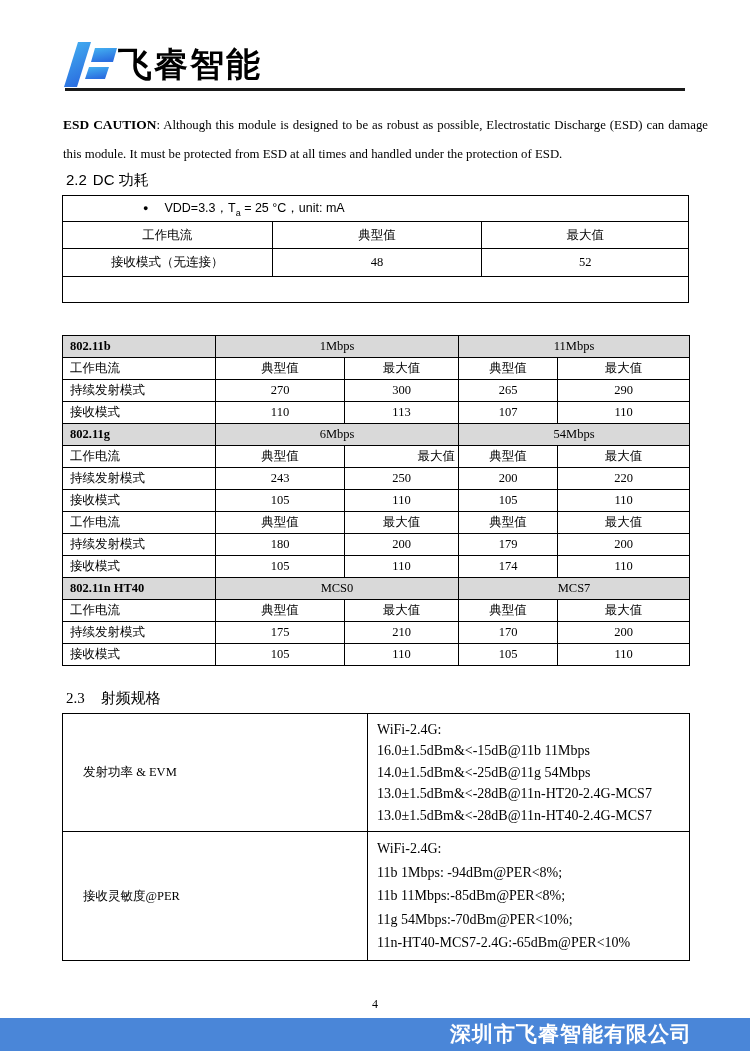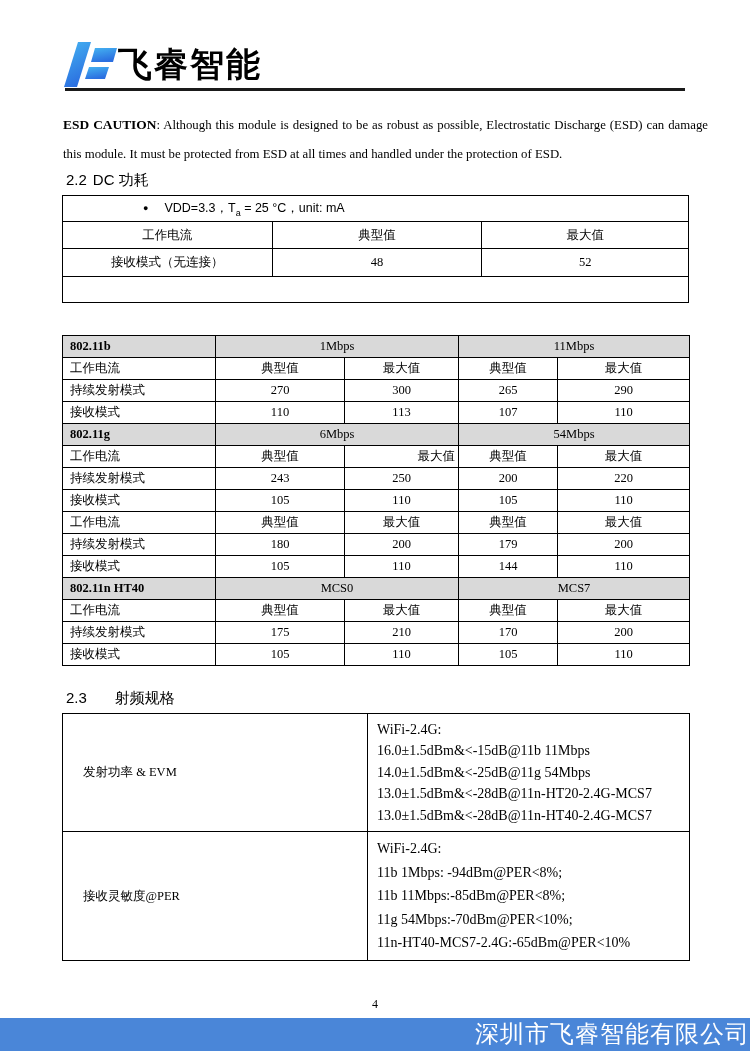--- a/index.html
+++ b/index.html
@@ -18,21 +18,21 @@
   .esd{position:absolute;left:63px;top:97px;width:645px;
        font-size:12.8px;line-height:29px;text-align:justify;}
   .esd b{font-size:13.4px;}
 
   
   .sec-heading{position:absolute;left:66px;font-family:"Liberation Sans",sans-serif;
                font-size:15px;}
   .h22{top:171px;}
   .h23{top:689px;}
   .sec-heading .num{margin-right:6px;}
-  .h23 .num{margin-right:28px;}
+  .h23 .num{margin-right:16px;font-family:Liberation Serif, serif;}
 
   
   table.tbl{border-collapse:collapse;table-layout:fixed;position:absolute;left:62px;}
   table.tbl td{border:1px solid #000;font-size:12.5px;text-align:center;
                padding:0;overflow:hidden;white-space:nowrap;}
 
   
   .dc-table{top:195px;width:627px;}
   .dc-table .cond-cell{text-align:left;padding-left:80px;height:25px;
       font-family:"Liberation Sans",sans-serif;font-size:12.5px;}
@@ -55,23 +55,23 @@
   .rf-table td{white-space:normal;}
   .rf-table .rf-label{text-align:left;padding-left:20px;vertical-align:middle;font-size:12.5px;}
   .rf-table .rf-lines{text-align:left;padding:5px 4px 5px 9px;vertical-align:top;}
   .rf-table .rf-lines div{line-height:21.4px;font-size:14px;}
   .rf-table .tall div{line-height:23.6px;}
 
   
   .pagenum{position:absolute;top:997px;left:0;width:750px;text-align:center;
            font-size:12px;}
   .banner{position:absolute;top:1018px;left:0;width:750px;height:33px;
-          background:var(--banner-blue,#4a86d8);color:#fff;font-weight:normal;
-          font-size:24px;line-height:33px;text-align:right;
-          box-sizing:border-box;letter-spacing:1px;}
+          background:var(--banner-blue,#4a86d8);color:#fff;font-weight:bold;
+          font-size:21px;line-height:33px;text-align:right;
+          padding-right:58px;box-sizing:border-box;letter-spacing:1px;}
 </style>
 </head>
 <body>
 
 <div class="logo-block">
   <svg class="logo-icon" viewBox="0 0 54 47">
     <defs>
       <linearGradient id="lg" x1="0" y1="0" x2="0.35" y2="1">
         <stop offset="0" style="stop-color:var(--logo-blue-light,#45b4f2)"></stop>
         <stop offset="1" style="stop-color:var(--logo-blue-dark,#2b6fe0)"></stop>
@@ -192,21 +192,21 @@
       <td class="lbl">持续发射模式</td>
       <td>180</td>
       <td>200</td>
       <td>179</td>
       <td>200</td>
     </tr>
     <tr>
       <td class="lbl">接收模式</td>
       <td>105</td>
       <td>110</td>
-      <td>144</td>
+      <td>174</td>
       <td>110</td>
     </tr>
 
     <tr class="sec-row">
       <td class="lbl">802.11n HT40</td>
       <td colspan="2">MCS0</td>
       <td colspan="2">MCS7</td>
     </tr>
     <tr>
       <td class="lbl">工作电流</td>

